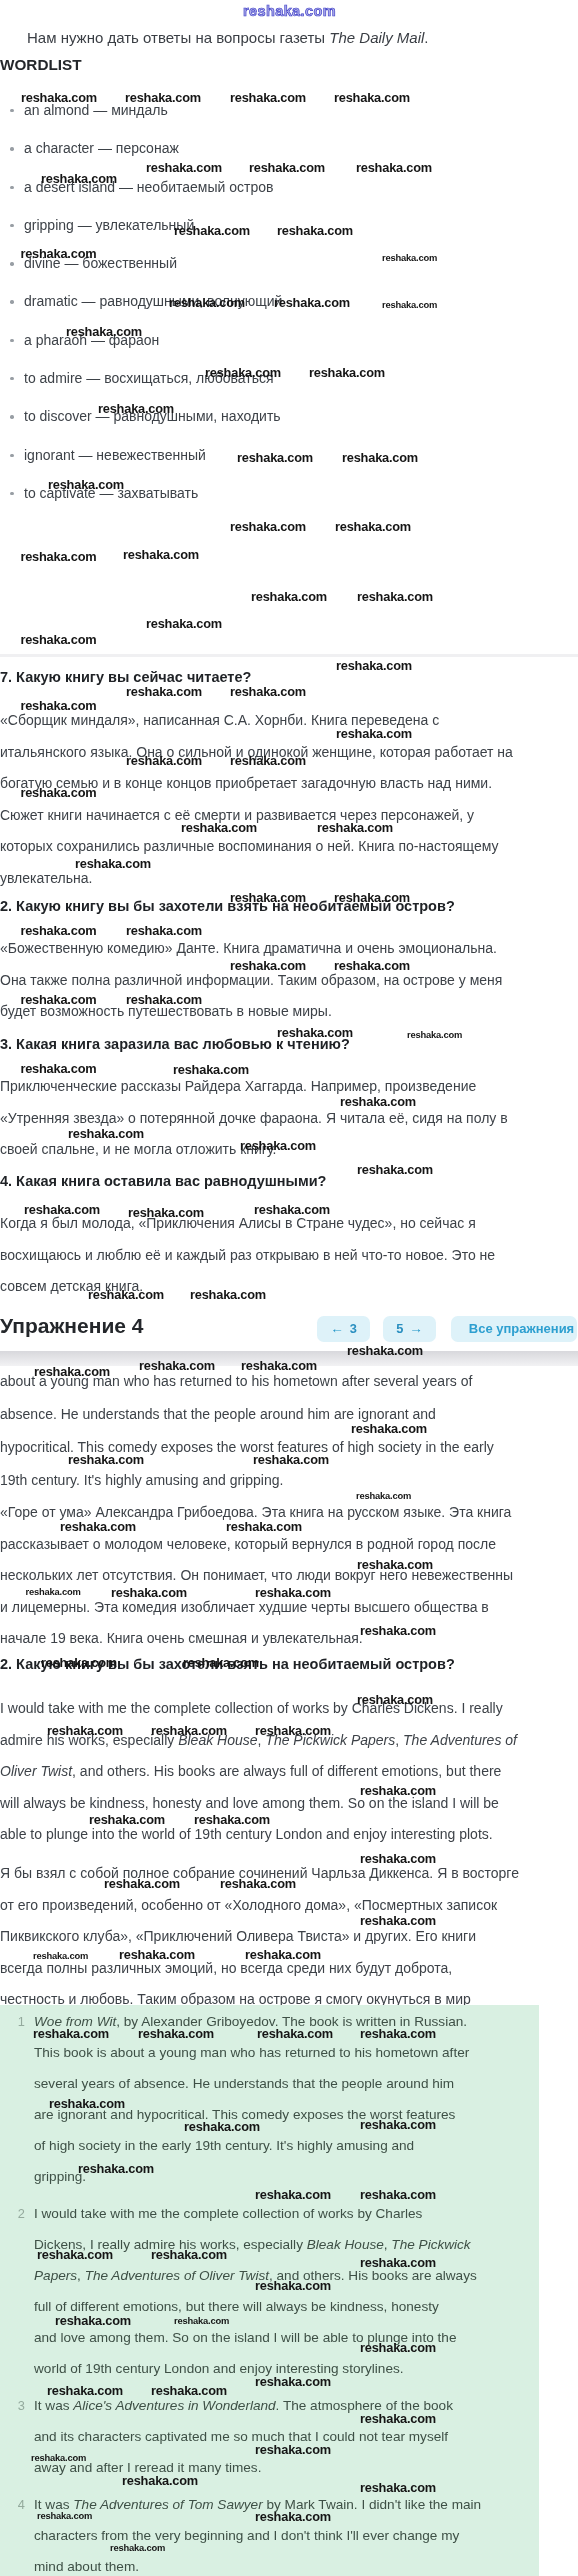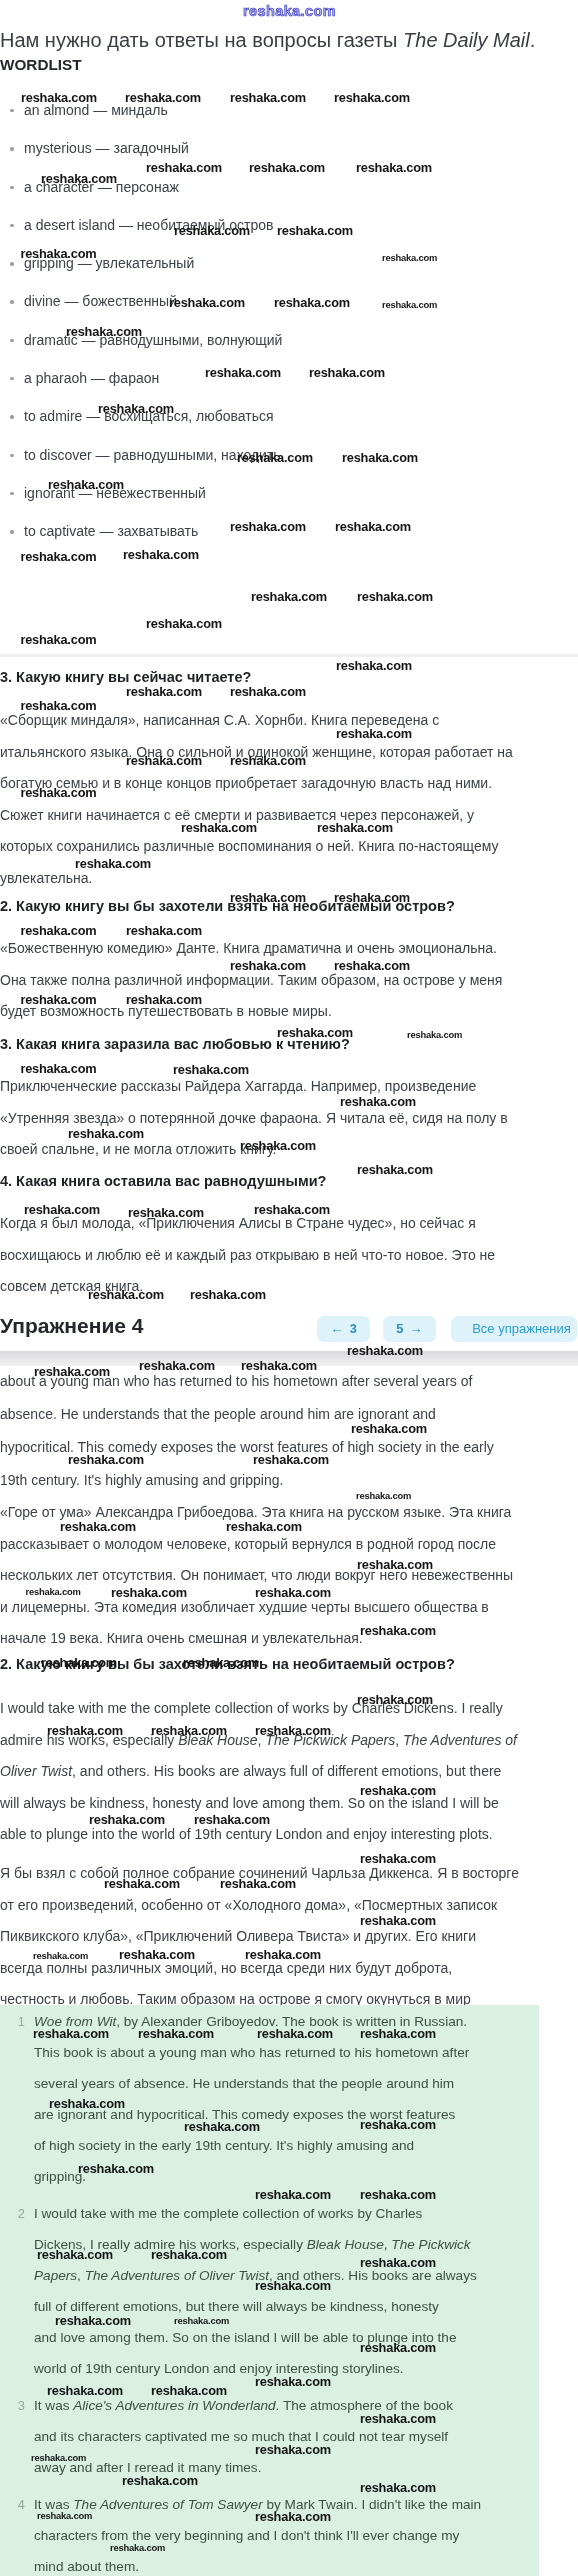--- a/index.html
+++ b/index.html
@@ -17,21 +17,21 @@
     font-size:14.5px; font-weight:bold; letter-spacing:0.4px;
     color:rgba(80,80,210,0.45); -webkit-text-stroke:0.7px #3d3dc6;
   }
   
   .wm {
     position:absolute; color:#151515; font-weight:600; font-size:12.8px;
     letter-spacing:-0.2px; white-space:nowrap; line-height:12.8px;
   }
   .wm.s { font-size:9.4px; line-height:9.4px; }
 
-  .note { font-size:20px; color:#3a3e44; white-space:nowrap; }
+  .note { font-size:15px; color:#3a3e44; white-space:nowrap;margin-left:27px; }
   .wl-title { font-size:15.3px; font-weight:bold; color:#24272b; }
 
   .wordlist { list-style:none; margin:0; padding:0; }
   .wordlist li {
     position:relative; padding-left:24px; height:15.3px; line-height:15.3px;
     margin-bottom:23px; font-size:14px; color:#3d4248; white-space:nowrap;
   }
   .wordlist li::before {
     content:''; position:absolute; left:10.2px; top:6px;
     width:3.4px; height:3.4px; border-radius:50%; background:#989ea4;
@@ -45,21 +45,21 @@
 
   .ex-title { margin:0; font-size:21px; font-weight:bold; color:#24272b; }
 
   .btn {
     position:absolute; height:25.5px; border-radius:6.8px; background:#def2f9;
     color:#2a8fc0; font-size:12.8px; display:flex; align-items:center;
     justify-content:center; gap:6px; cursor:pointer; box-sizing:border-box;
     font-weight:bold;
   }
   .btn .arr { font-size:13.6px; color:#2196c9; font-weight:normal; }
-  .btn.all { font-weight:normal; font-size:13px; color:#2d9fd0;padding-left:15px; }
+  .btn.all { font-weight:bold; font-size:13px; color:#2d9fd0;padding-left:15px; }
 
   .band {
     position:absolute; left:0; width:579px; height:14.5px;
     background:linear-gradient(#d8d8dc,#f2f2f4);
   }
 
   .green {
     position:absolute; left:0; top:2005px; width:539px; height:571px;
     background:#d9f0e2; box-sizing:border-box; padding:0.9px 0 0 8.5px;
   }
@@ -81,21 +81,20 @@
   <div class="wm-top">reshaka.com</div>
 
   <div class="abs note" style="top:29px;">Нам нужно дать ответы на вопросы газеты <em>The Daily Mail</em>.</div>
 
   <div class="abs wl-title" style="top:56px;">WORDLIST</div>
 
   <ul class="abs wordlist" style="top:103px;">
 
       <li><span>an almond — миндаль</span></li>
 
-      <li><span>mysterious — загадочный</span></li>
 
       <li><span>a character — персонаж</span></li>
 
       <li><span>a desert island — необитаемый остров</span></li>
 
       <li><span>gripping — увлекательный</span></li>
 
       <li><span>divine — божественный</span></li>
 
       <li><span>dramatic — равнодушными, волнующий</span></li>
@@ -109,21 +108,21 @@
 
       <li><span>ignorant — невежественный</span></li>
 
 
 
       <li><span>to captivate — захватывать</span></li>
     </ul>
 
   <div class="divider" style="top:654px;"></div>
 
-  <div class="abs q" style="top:669px;">3. Какую книгу вы сейчас читаете?</div>
+  <div class="abs q" style="top:669px;">7. Какую книгу вы сейчас читаете?</div>
   <div class="abs para" style="top:705px;">«Сборщик миндаля», написанная С.А. Хорнби. Книга переведена с<br>итальянского языка. Она о сильной и одинокой женщине, которая работает на<br>богатую семью и в конце концов приобретает загадочную власть над ними.<br>Сюжет книги начинается с её смерти и развивается через персонажей, у<br>которых сохранились различные воспоминания о ней. Книга по-настоящему<br>увлекательна.</div>
 
   <div class="abs q" style="top:898px;">2. Какую книгу вы бы захотели взять на необитаемый остров?</div>
   <div class="abs para" style="top:933px;">«Божественную комедию» Данте. Книга драматична и очень эмоциональна.<br>Она также полна различной информации. Таким образом, на острове у меня<br>будет возможность путешествовать в новые миры.</div>
 
   <div class="abs q" style="top:1036px;">3. Какая книга заразила вас любовью к чтению?</div>
   <div class="abs para" style="top:1071px;">Приключенческие рассказы Райдера Хаггарда. Например, произведение<br>«Утренняя звезда» о потерянной дочке фараона. Я читала её, сидя на полу в<br>своей спальне, и не могла отложить книгу.</div>
 
   <div class="abs q" style="top:1173px;">4. Какая книга оставила вас равнодушными?</div>
   <div class="abs para" style="top:1208px;">Когда я был молода, «Приключения Алисы в Стране чудес», но сейчас я<br>восхищаюсь и люблю её и каждый раз открываю в ней что-то новое. Это не<br>совсем детская книга.</div>

